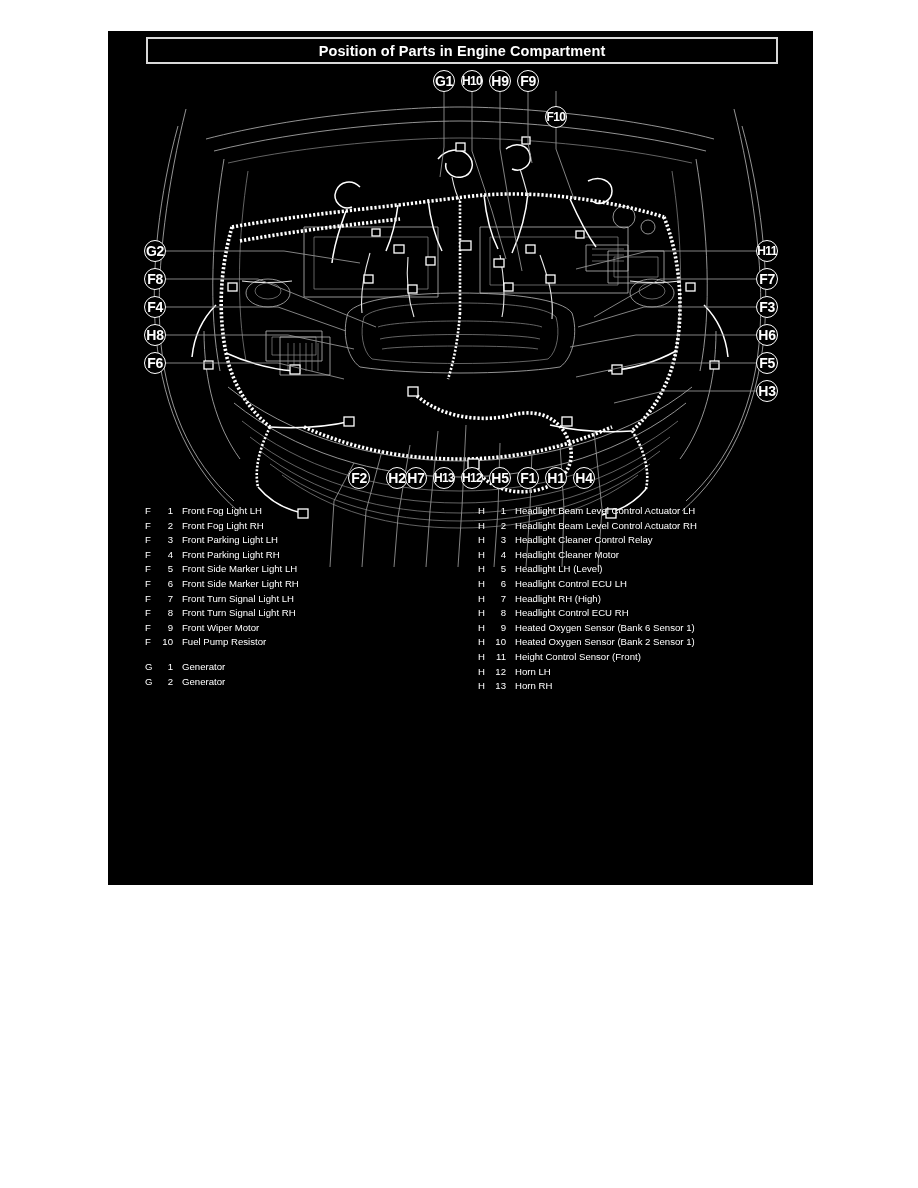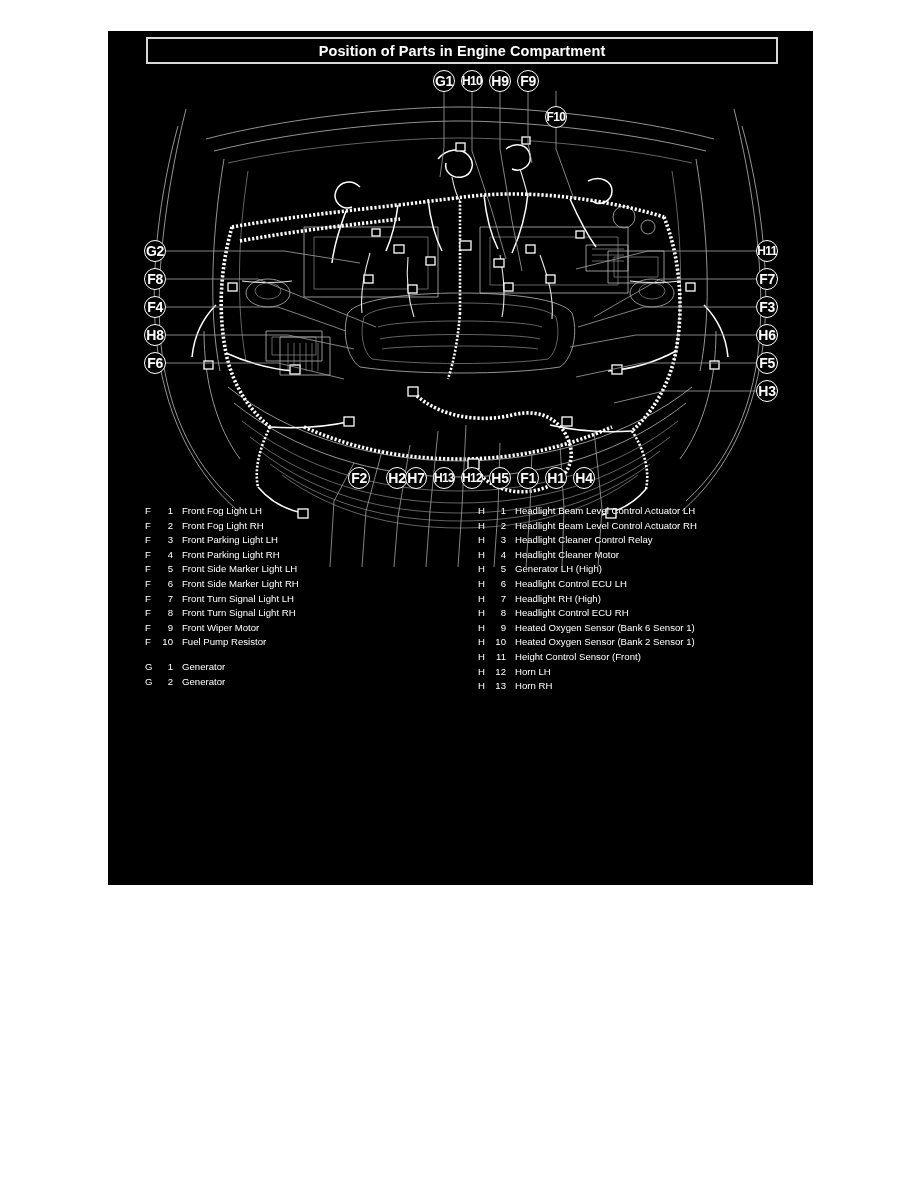--- a/index.html
+++ b/index.html
@@ -454,21 +454,21 @@
         <span class="lg-label">Headlight Cleaner Control Relay</span>
       </div>
       <div class="legend-row">
         <span class="lg-letter">H</span>
         <span class="lg-num">4</span>
         <span class="lg-label">Headlight Cleaner Motor</span>
       </div>
       <div class="legend-row">
         <span class="lg-letter">H</span>
         <span class="lg-num">5</span>
-        <span class="lg-label">Generator LH (High)</span>
+        <span class="lg-label">Headlight LH (Level)</span>
       </div>
       <div class="legend-row">
         <span class="lg-letter">H</span>
         <span class="lg-num">6</span>
         <span class="lg-label">Headlight Control ECU LH</span>
       </div>
       <div class="legend-row">
         <span class="lg-letter">H</span>
         <span class="lg-num">7</span>
         <span class="lg-label">Headlight RH (High)</span>

